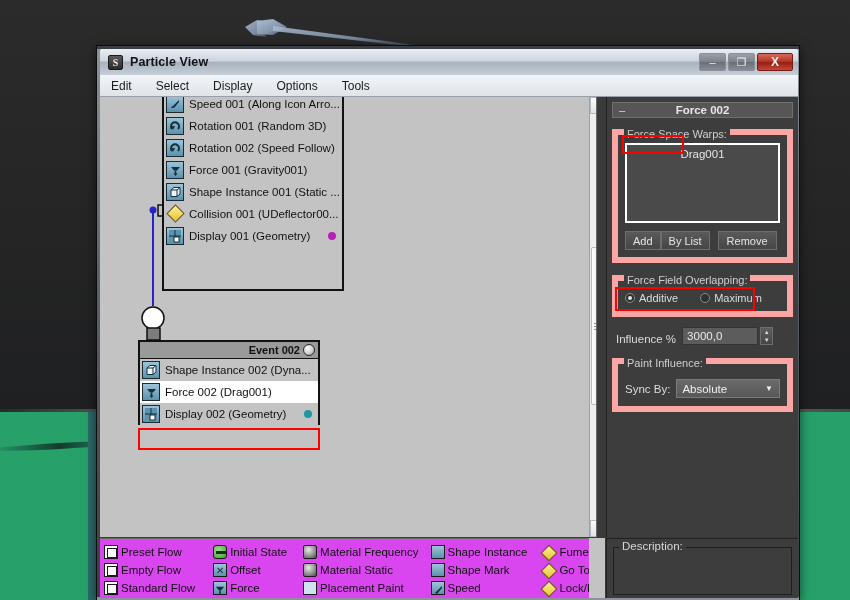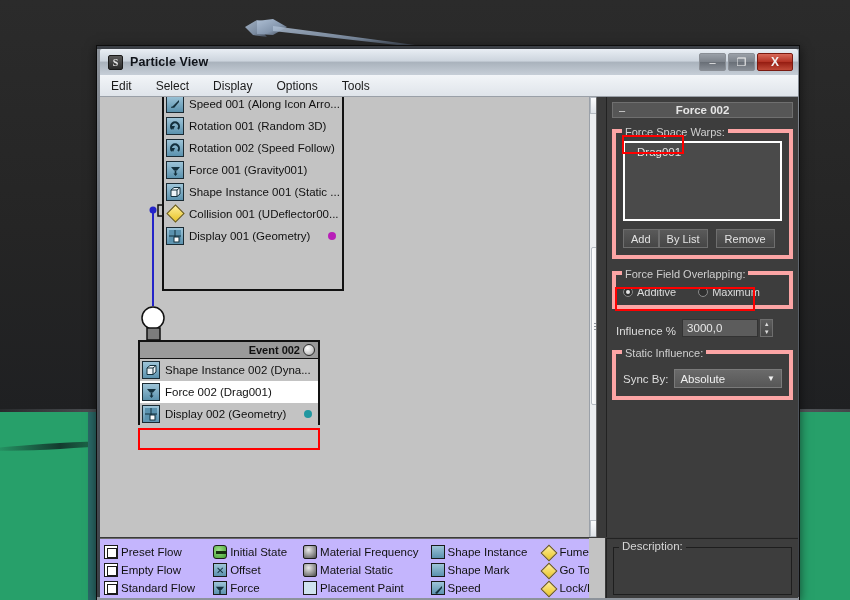--- a/index.html
+++ b/index.html
@@ -196,22 +196,23 @@
     display:flex; align-items:center; justify-content:center;
     position:relative;
   }
   #rollup-head .minus {
     position:absolute; left:6px; top:50%; transform:translateY(-50%);
     color:#dcdcdc; font-size:11px;
   }
   #rollup-title { font-size:11.5px; color:#e6e6e6; font-weight:600; }
 
   .grp {
-    border:4px solid #fca5a5; margin-top:9px; padding:8px 7px 7px 7px;
+    border:6px solid #fca5a5; margin-top:9px; padding:8px 7px 7px 7px;
     position:relative;
+    text-align:center;
   }
   .grp > .grp-title {
     position:absolute; top:-7px; left:6px; background:#3d3d3d;
     padding:0 3px; font-size:11px; color:#cfcfcf;
   }
   #warp-list {
     height:80px; background:#4a4a4a; border:2px solid #ffffff;
     padding:3px 12px;
   }
   .warp-item { font-size:11.5px; color:#e4e4e4; }
@@ -253,21 +254,21 @@
   #sync-sel {
     flex:1; height:19px; background:linear-gradient(180deg,#6a6a6a,#575757);
     border:1px solid #7a7a7a; color:#f0f0f0; font-size:11.5px;
     display:flex; align-items:center; padding-left:5px; position:relative;
   }
   #sync-arrow { position:absolute; right:6px; font-size:8px; }
 
   
   #depot {
     position:absolute; left:0; top:441px; width:505px; height:60px;
-    background:#c4b5fd; border-top:1px solid #6b6b6b;
+    background:#d946ef; border-top:1px solid #6b6b6b;
     padding:4px 0 0 4px;
     display:flex;
     overflow:hidden;
   }
   .depot-col { display:flex; flex-direction:column; gap:0; margin-right:12px; }
   .depot-item { height:18px; display:flex; align-items:center; }
   .depot-lbl { font-size:11.5px; color:#111; margin-left:3px; white-space:nowrap; }
   .d-ico { width:14px;height:14px;flex:0 0 14px; border:1px solid #1a1a1a; }
   .d-flow {
     background:#fff; position:relative;
@@ -521,21 +522,21 @@
         <div id="infl-field">3000,0</div>
         <div id="infl-spin">
             <span>▲</span>
             <span>▼</span>
           </div>
       </div>
 
       <div class="hl" style="left:8px; top:190px; width:140px; height:24px;"></div>
 
       <div class="grp" style="margin-top:13px; padding-top:9px; padding-bottom:8px;">
-        <div class="grp-title">Static Influence:</div>
+        <div class="grp-title">Paint Influence:</div>
         <div id="sync-row">
           <div id="sync-lbl">Sync By:</div>
           <div id="sync-sel">
             <span>Absolute</span>
             <span id="sync-arrow">▼</span>
           </div>
         </div>
       </div>
     </div>
 

